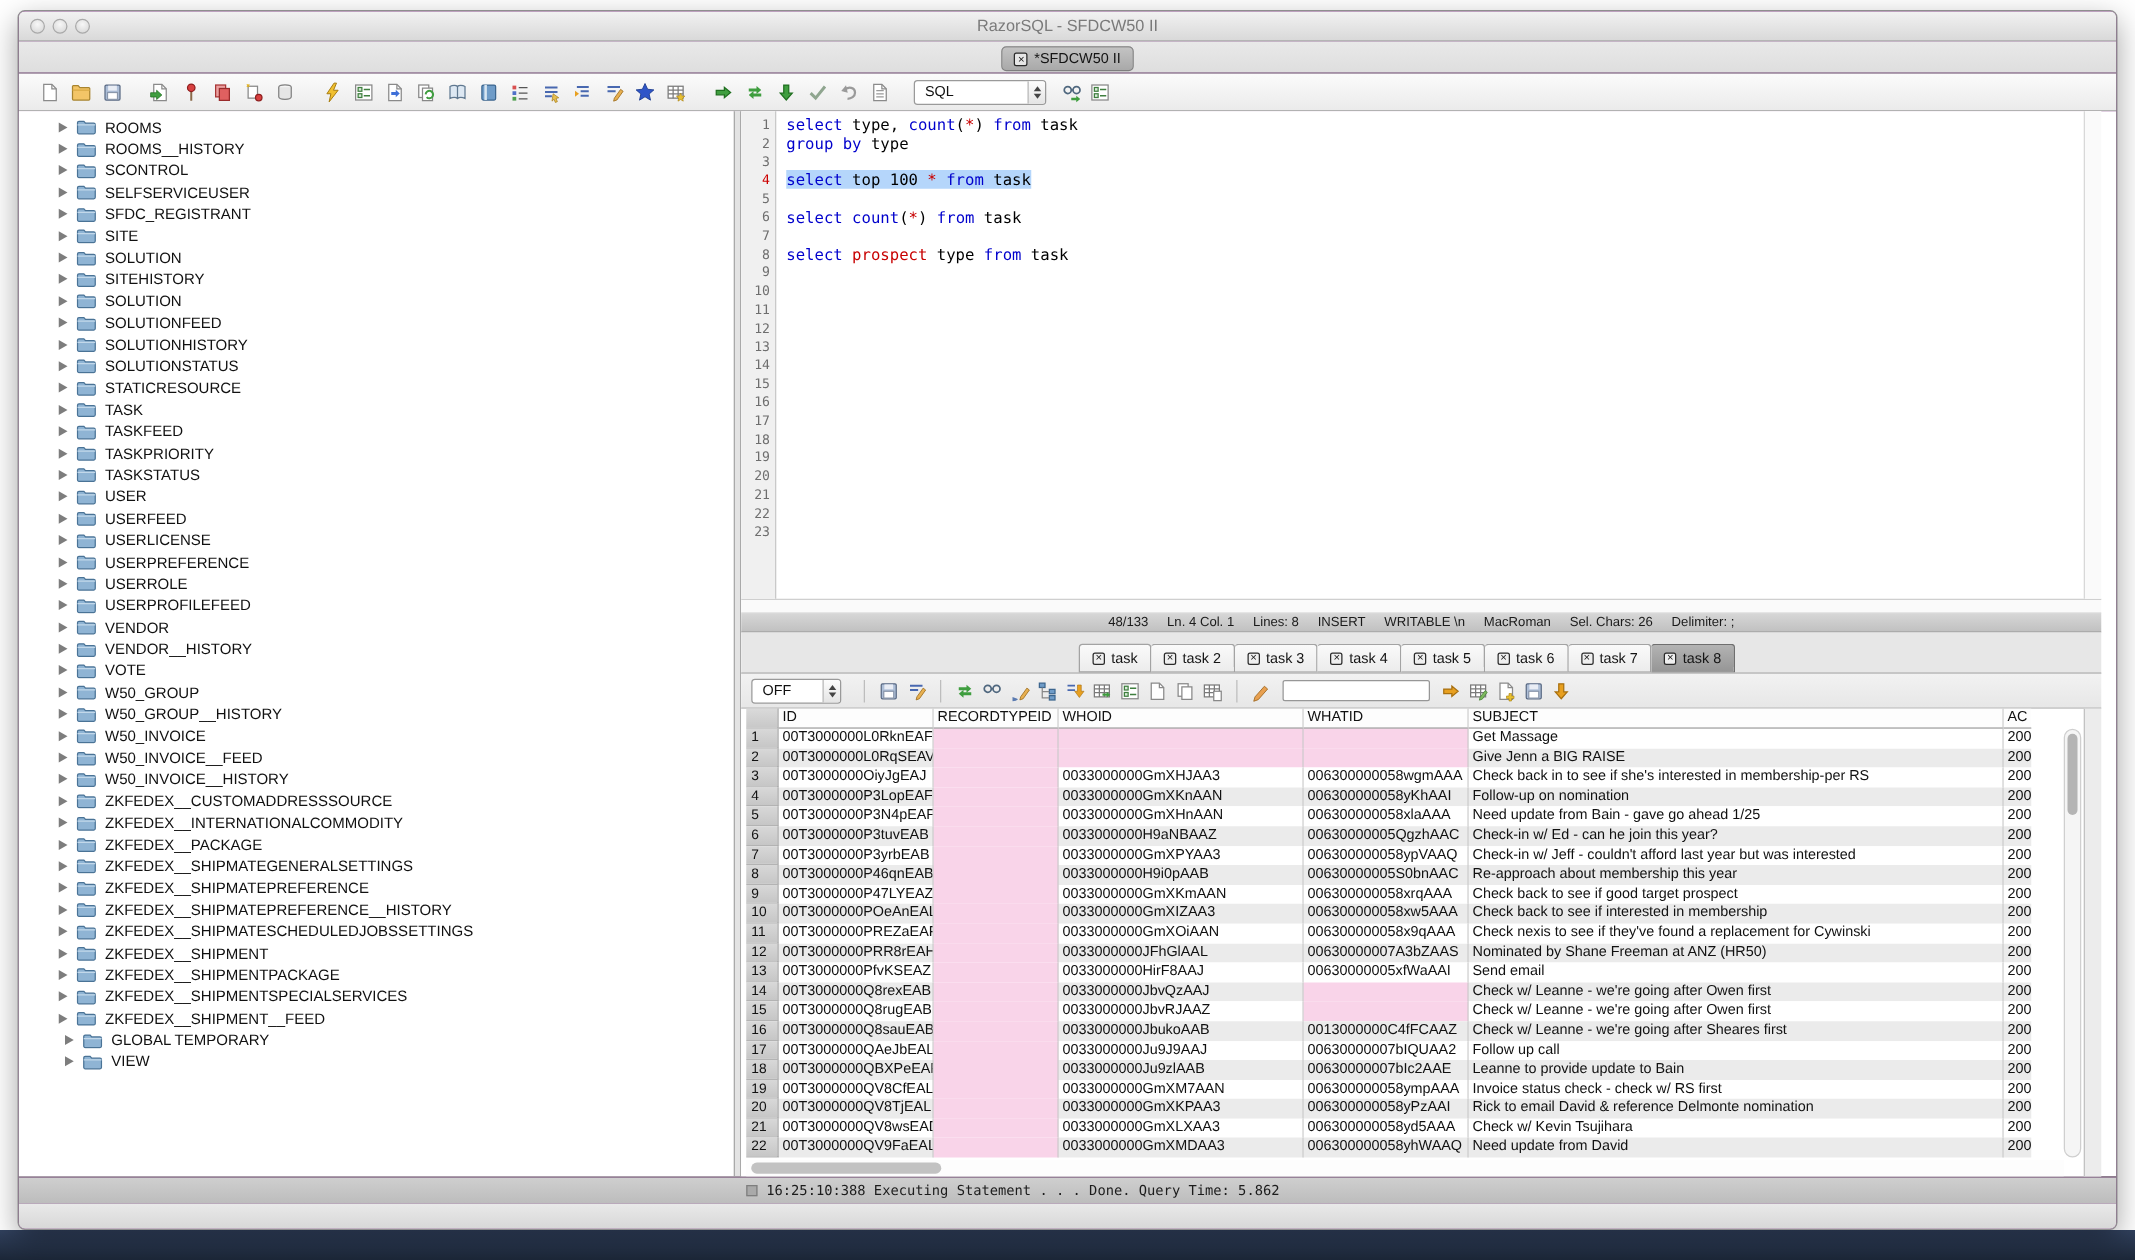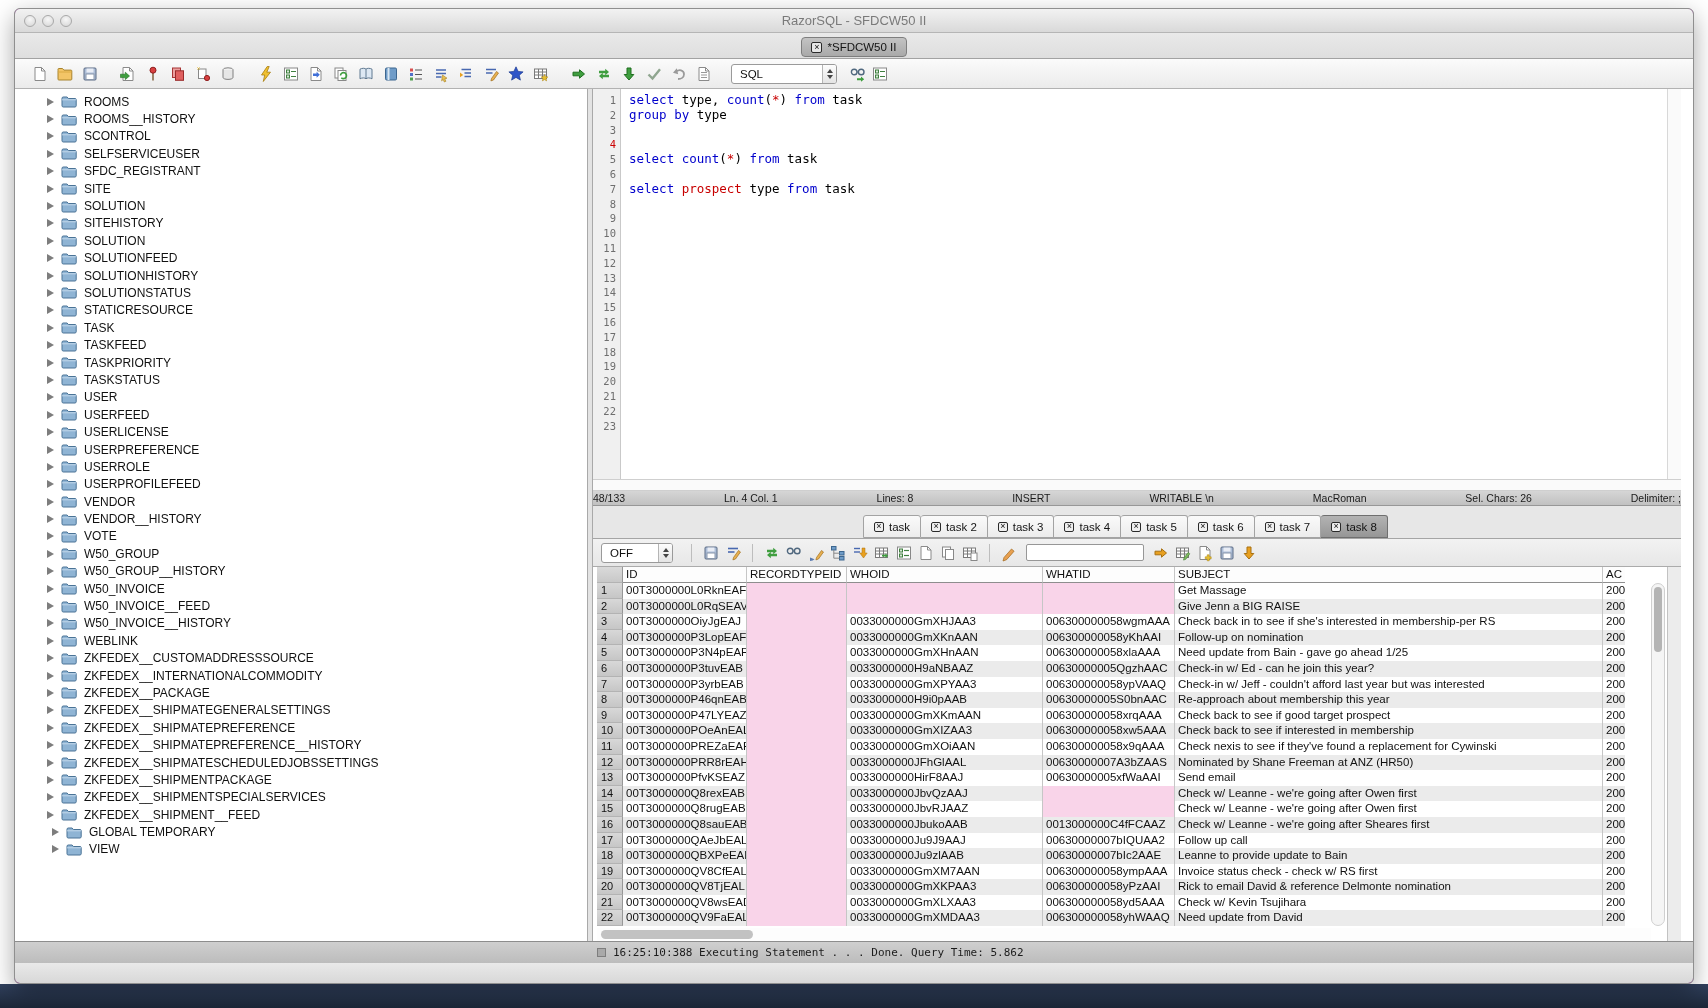--- a/index.html
+++ b/index.html
@@ -57,21 +57,21 @@
   .gutter { width:28px; background:#f0f0f0; border-right:1px solid #c9c9c9; padding:4px 4px 0 0; }
   .gnum { height:14.8px; line-height:14.8px; font-size:10.5px; color:#6e6e6e; text-align:right;
     font-family:"DejaVu Sans Mono", monospace; }
   .gnum.cur { color:#cc0000; }
   .code { flex:1; padding:4px 0 0 8px; overflow:hidden; }
   .cline { height:14.8px; line-height:14.8px; font-size:12.5px; white-space:pre; }
   .lsel { background:#b5d6fb; }
   .ed-vtrack { width:14px; background:#fafafa; border-left:1px solid #d8d8d8; }
   .editor-hscroll { height:12px; background:#fafafa; border-top:1px solid #cfcfcf; border-bottom:1px solid #cfcfcf; }
   .editor-statusbar { height:15px; background:linear-gradient(#d6d6d6,#c1c1c1);
-    border-bottom:1px solid #979797; display:flex; justify-content:space-between; align-items:center;
+    border-bottom:1px solid #979797; display:flex; justify-content:center; align-items:center;
     gap:15px; font-size:10.5px; color:#1a1a1a; }
   
   .rtabs-row { height:33px; background:#e7e7e7; border-bottom:1px solid #a5a5a5;
     display:flex; align-items:flex-end; padding-left:270px; }
   .rtab { display:inline-flex; align-items:center; height:23px; padding:0 10px;
     background:linear-gradient(#fafafa,#ececec); border:1px solid #a3a3a3; border-left:none;
     border-radius:3px 3px 0 0; font-size:11.5px; color:#141414; margin-bottom:0px; }
   .rtab:first-child { border-left:1px solid #a3a3a3; }
   .rtab.active { background:linear-gradient(#b3b3b3,#969696); border-color:#6f6f6f; }
   .rtab .closebox { width:10px; height:10px; background:#efefef; }
@@ -658,30 +658,20 @@
           <span>W50_INVOICE__HISTORY</span>
         </div>
         <div class="tree-row lvl2">
           <span class="tri"></span>
           <span class="fold">
             <svg width="16" height="13" viewBox="0 0 16 13">
               <path d="M1 3.2c0-.7.5-1.2 1.2-1.2h3.9l1.3 1.5H14c.7 0 1.2.5 1.2 1.2v6.1c0 .7-.5 1.2-1.2 1.2H2.2C1.5 12 1 11.5 1 10.8z" fill="#8fb4d4" stroke="#4a7396"></path>
               <path d="M1 4.8h14.2" stroke="#c2d8ea"></path>
             </svg>
           </span>
-          <span>WEBLINK</span>
-        </div>
-        <div class="tree-row lvl2">
-          <span class="tri"></span>
-          <span class="fold">
-            <svg width="16" height="13" viewBox="0 0 16 13">
-              <path d="M1 3.2c0-.7.5-1.2 1.2-1.2h3.9l1.3 1.5H14c.7 0 1.2.5 1.2 1.2v6.1c0 .7-.5 1.2-1.2 1.2H2.2C1.5 12 1 11.5 1 10.8z" fill="#8fb4d4" stroke="#4a7396"></path>
-              <path d="M1 4.8h14.2" stroke="#c2d8ea"></path>
-            </svg>
-          </span>
           <span>ZKFEDEX__CUSTOMADDRESSSOURCE</span>
         </div>
         <div class="tree-row lvl2">
           <span class="tri"></span>
           <span class="fold">
             <svg width="16" height="13" viewBox="0 0 16 13">
               <path d="M1 3.2c0-.7.5-1.2 1.2-1.2h3.9l1.3 1.5H14c.7 0 1.2.5 1.2 1.2v6.1c0 .7-.5 1.2-1.2 1.2H2.2C1.5 12 1 11.5 1 10.8z" fill="#8fb4d4" stroke="#4a7396"></path>
               <path d="M1 4.8h14.2" stroke="#c2d8ea"></path>
             </svg>
           </span>
@@ -729,20 +719,30 @@
         </div>
         <div class="tree-row lvl2">
           <span class="tri"></span>
           <span class="fold">
             <svg width="16" height="13" viewBox="0 0 16 13">
               <path d="M1 3.2c0-.7.5-1.2 1.2-1.2h3.9l1.3 1.5H14c.7 0 1.2.5 1.2 1.2v6.1c0 .7-.5 1.2-1.2 1.2H2.2C1.5 12 1 11.5 1 10.8z" fill="#8fb4d4" stroke="#4a7396"></path>
               <path d="M1 4.8h14.2" stroke="#c2d8ea"></path>
             </svg>
           </span>
           <span>ZKFEDEX__SHIPMATESCHEDULEDJOBSSETTINGS</span>
+        </div>
+        <div class="tree-row lvl2">
+          <span class="tri"></span>
+          <span class="fold">
+            <svg width="16" height="13" viewBox="0 0 16 13">
+              <path d="M1 3.2c0-.7.5-1.2 1.2-1.2h3.9l1.3 1.5H14c.7 0 1.2.5 1.2 1.2v6.1c0 .7-.5 1.2-1.2 1.2H2.2C1.5 12 1 11.5 1 10.8z" fill="#8fb4d4" stroke="#4a7396"></path>
+              <path d="M1 4.8h14.2" stroke="#c2d8ea"></path>
+            </svg>
+          </span>
+          <span>ZKFEDEX__SHIPMENT</span>
         </div>
         <div class="tree-row lvl2">
           <span class="tri"></span>
           <span class="fold">
             <svg width="16" height="13" viewBox="0 0 16 13">
               <path d="M1 3.2c0-.7.5-1.2 1.2-1.2h3.9l1.3 1.5H14c.7 0 1.2.5 1.2 1.2v6.1c0 .7-.5 1.2-1.2 1.2H2.2C1.5 12 1 11.5 1 10.8z" fill="#8fb4d4" stroke="#4a7396"></path>
               <path d="M1 4.8h14.2" stroke="#c2d8ea"></path>
             </svg>
           </span>
           <span>ZKFEDEX__SHIPMENTPACKAGE</span>
@@ -814,20 +814,21 @@
             <div class="gnum">19</div>
             <div class="gnum">20</div>
             <div class="gnum">21</div>
             <div class="gnum">22</div>
             <div class="gnum">23</div>
           </div>
         <div class="code" id="code">
             <div class="cline"><span style="color: rgb(0, 0, 204);">select</span><span style="color: rgb(0, 0, 0);"> type, </span><span style="color: rgb(0, 0, 204);">count</span><span style="color: rgb(0, 0, 0);">(</span><span style="color: rgb(200, 0, 0);">*</span><span style="color: rgb(0, 0, 0);">) </span><span style="color: rgb(0, 0, 204);">from</span><span style="color: rgb(0, 0, 0);"> task</span></div>
             <div class="cline"><span style="color: rgb(0, 0, 204);">group</span><span style="color: rgb(0, 0, 0);"> </span><span style="color: rgb(0, 0, 204);">by</span><span style="color: rgb(0, 0, 0);"> type</span></div>
             <div class="cline"></div>
+            <div class="cline"><span class="lsel"><span style="color: rgb(0, 0, 204);">select</span><span style="color: rgb(0, 0, 0);"> top 100 </span><span style="color: rgb(200, 0, 0);">*</span><span style="color: rgb(0, 0, 0);"> </span><span style="color: rgb(0, 0, 204);">from</span><span style="color: rgb(0, 0, 0);"> task</span></span></div>
             <div class="cline"></div>
             <div class="cline"><span style="color: rgb(0, 0, 204);">select</span><span style="color: rgb(0, 0, 0);"> </span><span style="color: rgb(0, 0, 204);">count</span><span style="color: rgb(0, 0, 0);">(</span><span style="color: rgb(200, 0, 0);">*</span><span style="color: rgb(0, 0, 0);">) </span><span style="color: rgb(0, 0, 204);">from</span><span style="color: rgb(0, 0, 0);"> task</span></div>
             <div class="cline"></div>
             <div class="cline"><span style="color: rgb(0, 0, 204);">select</span><span style="color: rgb(0, 0, 0);"> </span><span style="color: rgb(200, 0, 0);">prospect</span><span style="color: rgb(0, 0, 0);"> type </span><span style="color: rgb(0, 0, 204);">from</span><span style="color: rgb(0, 0, 0);"> task</span></div>
             <div class="cline"></div>
             <div class="cline"></div>
             <div class="cline"></div>
             <div class="cline"></div>
             <div class="cline"></div>
             <div class="cline"></div>

